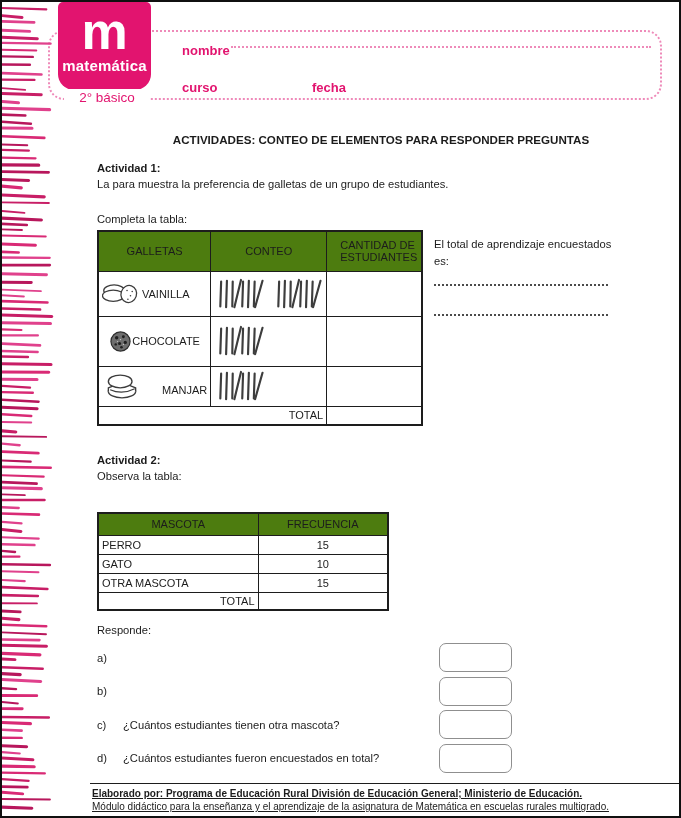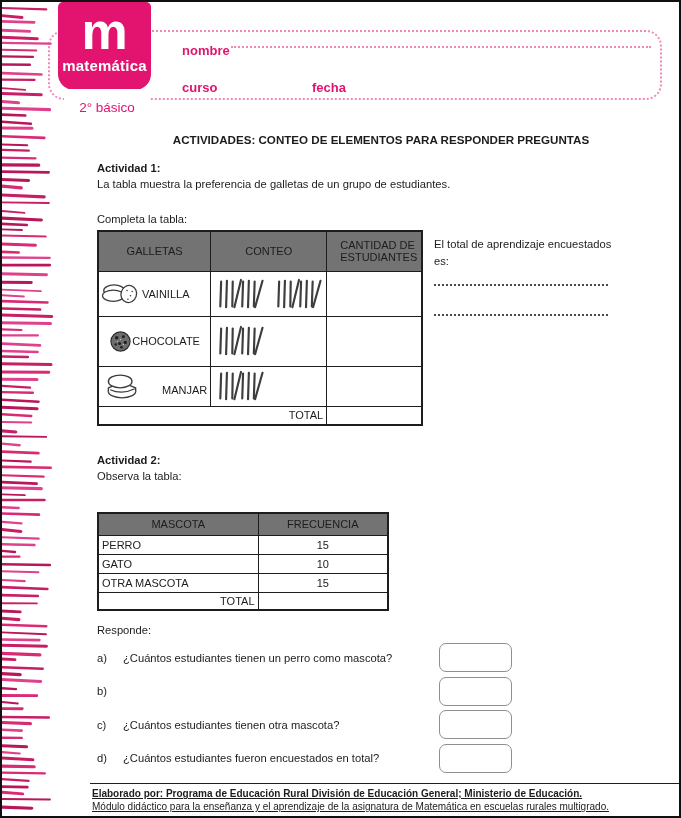--- a/index.html
+++ b/index.html
@@ -12,21 +12,21 @@
   .spiral { position:absolute; left:0; top:0; width:62px; height:814px; z-index:2; }
   
   .logo {
     position:absolute; left:56px; top:0px; width:93px; height:88px;
     border-radius:5px 5px 16px 16px; text-align:center; z-index:4;
   }
   .logo-m  { font-weight:bold; font-size:52px; line-height:50px; color:#fff; margin-top:4px; }
   .logo-subject { color:#fff; font-weight:bold; font-size:15px; letter-spacing:0.2px; margin-top:1px; }
   .grade {
     position:absolute; left:62px; top:87px; width:82px; text-align:center;
-    font-size:13.5px; z-index:5; background:#fff; padding:11px 2px;
+    font-size:13.5px; z-index:5; background:#fff; padding:1px 2px;
   }
   
   .name-box {
     position:absolute; left:46px; top:28px; width:614px; height:70px;
     border:2px dotted #ee8ab9; border-radius:16px; z-index:1; box-sizing:border-box;
   }
   .field-label { position:absolute; font-size:13px; font-weight:bold; z-index:3; }
   .lbl-nombre { left:180px; top:41px; }
   .lbl-curso  { left:180px; top:78px; }
   .lbl-fecha  { left:310px; top:78px; }
@@ -36,21 +36,21 @@
   .title {
     position:absolute; left:88px; top:131px; width:582px; text-align:center;
     font-weight:bold; font-size:11.6px;
   }
   .txt { position:absolute; font-size:11.2px; }
   .bold { font-weight:bold; }
   
   table { border-collapse:collapse; }
   .wtable { position:absolute; left:95px; border:2px solid #1d1d1d; }
   .wtable td, .wtable th { border:1.4px solid #1d1d1d; font-size:11px; font-weight:normal; padding:1px 3px; box-sizing:border-box; }
-  .wtable th { background:#737373; }
+  .wtable th { background:#4d7c0f; }
   .t1 { top:228px; }
   .t2 { top:510px; }
   .cell-flex { display:flex; align-items:center; gap:2px; }
   .cell-col  { display:flex; flex-direction:row; align-items:center; justify-content:center; }
   .tally-wrap { display:flex; gap:10px; align-items:center; padding-left:3px; }
   .tally { width:48px; height:34px; }
   .total-cell { text-align:right; padding-right:4px; }
   .freq { text-align:center; }
   .petname { padding-left:5px; }
   
@@ -217,21 +217,21 @@
 
   <div class="name-box"></div>
   <div class="field-label lbl-nombre" style="color:#e2146f;">nombre</div>
   <div class="write-line line-nombre"></div>
   <div class="field-label lbl-curso" style="color:#e2146f;">curso</div>
   <div class="field-label lbl-fecha" style="color:#e2146f;">fecha</div>
 
   <div class="title">ACTIVIDADES: CONTEO DE ELEMENTOS PARA RESPONDER PREGUNTAS</div>
 
   <div class="txt bold" style="left:95px; top:160px;">Actividad 1:</div>
-  <div class="txt" style="left:95px; top:176px;">La tabla muestra la preferencia de galletas de un grupo de estudiantes.</div>
+  <div class="txt" style="left:95px; top:176px;">La para muestra la preferencia de galletas de un grupo de estudiantes.</div>
   <div class="txt" style="left:95px; top:211px;">Completa la tabla:</div>
 
   <table class="wtable t1">
     <tbody>
         <tr style="height:40px;">
       <th style="width:110px;">GALLETAS</th>
       <th style="width:113px;">CONTEO</th>
       <th style="width:95px; text-align:left; padding-left:13px;">CANTIDAD DE ESTUDIANTES</th>
     </tr>
     <tr style="height:45px;">
@@ -356,21 +356,20 @@
       <td></td>
     </tr>
   </tbody>
     </table>
 
   <div class="txt" style="left:95px; top:622px;">Responde:</div>
 
   <div class="questions">
     <div class="q-row">
       <span class="q-letter">a)</span>
-      <span class="q-text">¿Cuántos estudiantes tienen un perro como mascota?</span>
       <div class="answer-box"></div>
     </div>
     <div class="q-row">
       <span class="q-letter">b)</span>
       <div class="answer-box"></div>
     </div>
     <div class="q-row">
       <span class="q-letter">c)</span>
       <span class="q-text">¿Cuántos estudiantes tienen otra mascota?</span>
       <div class="answer-box"></div>

